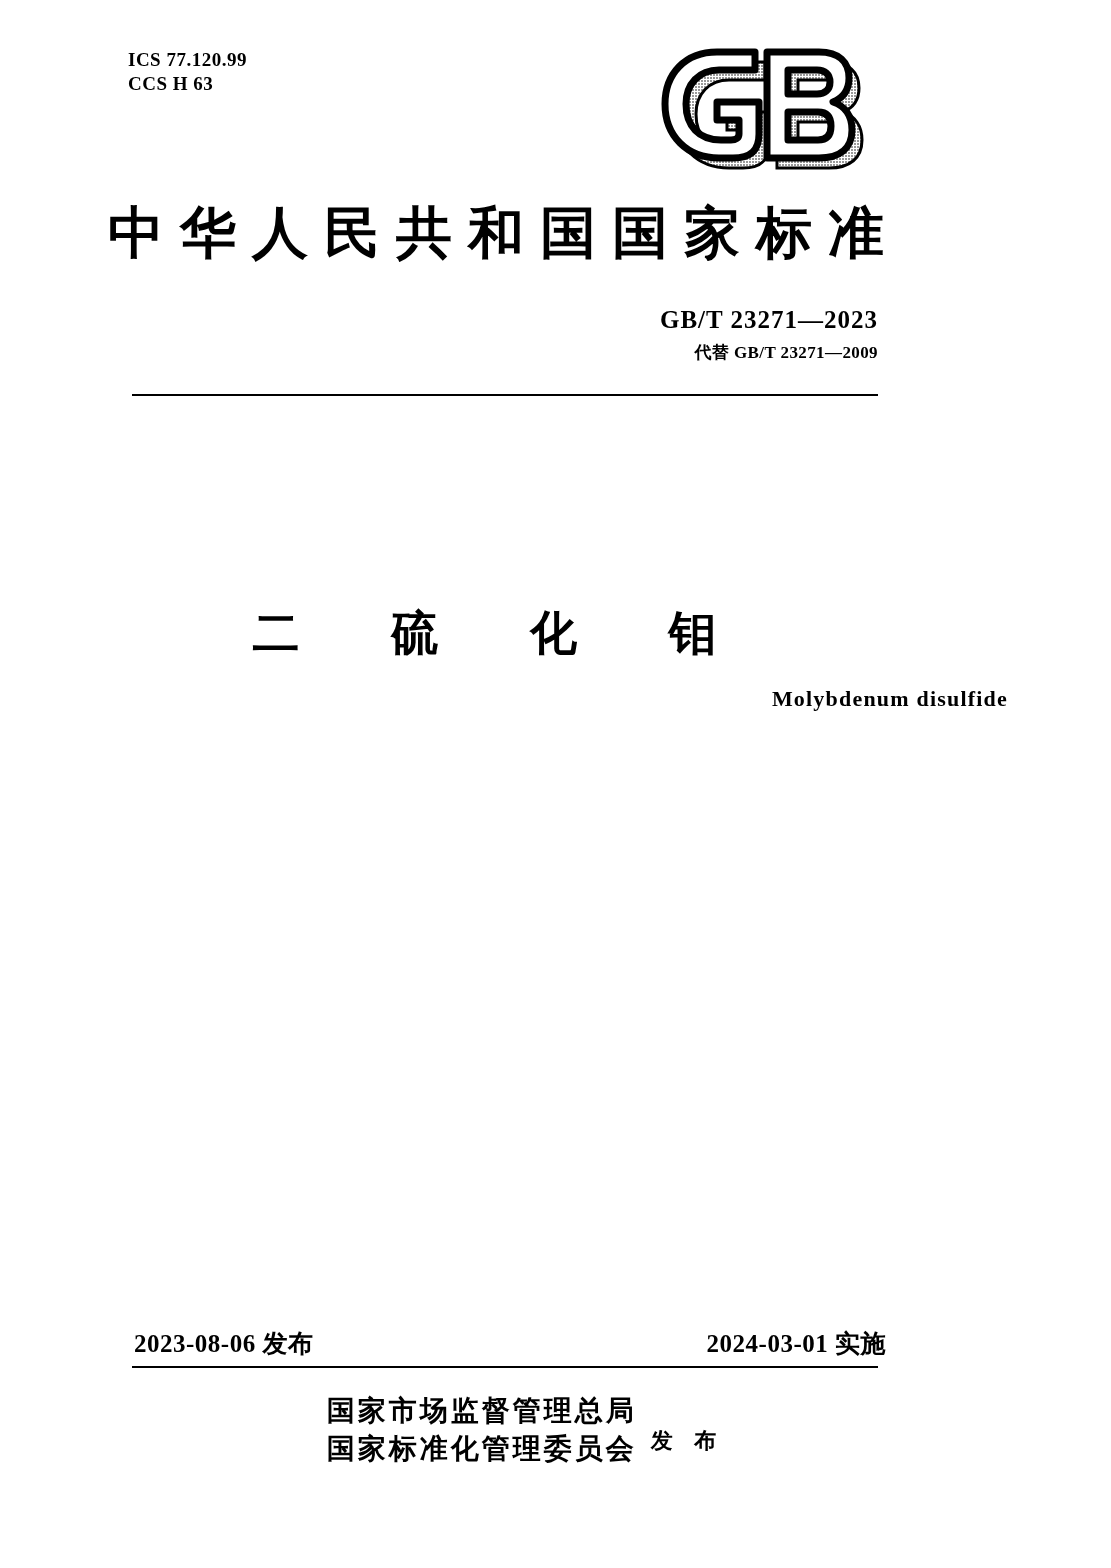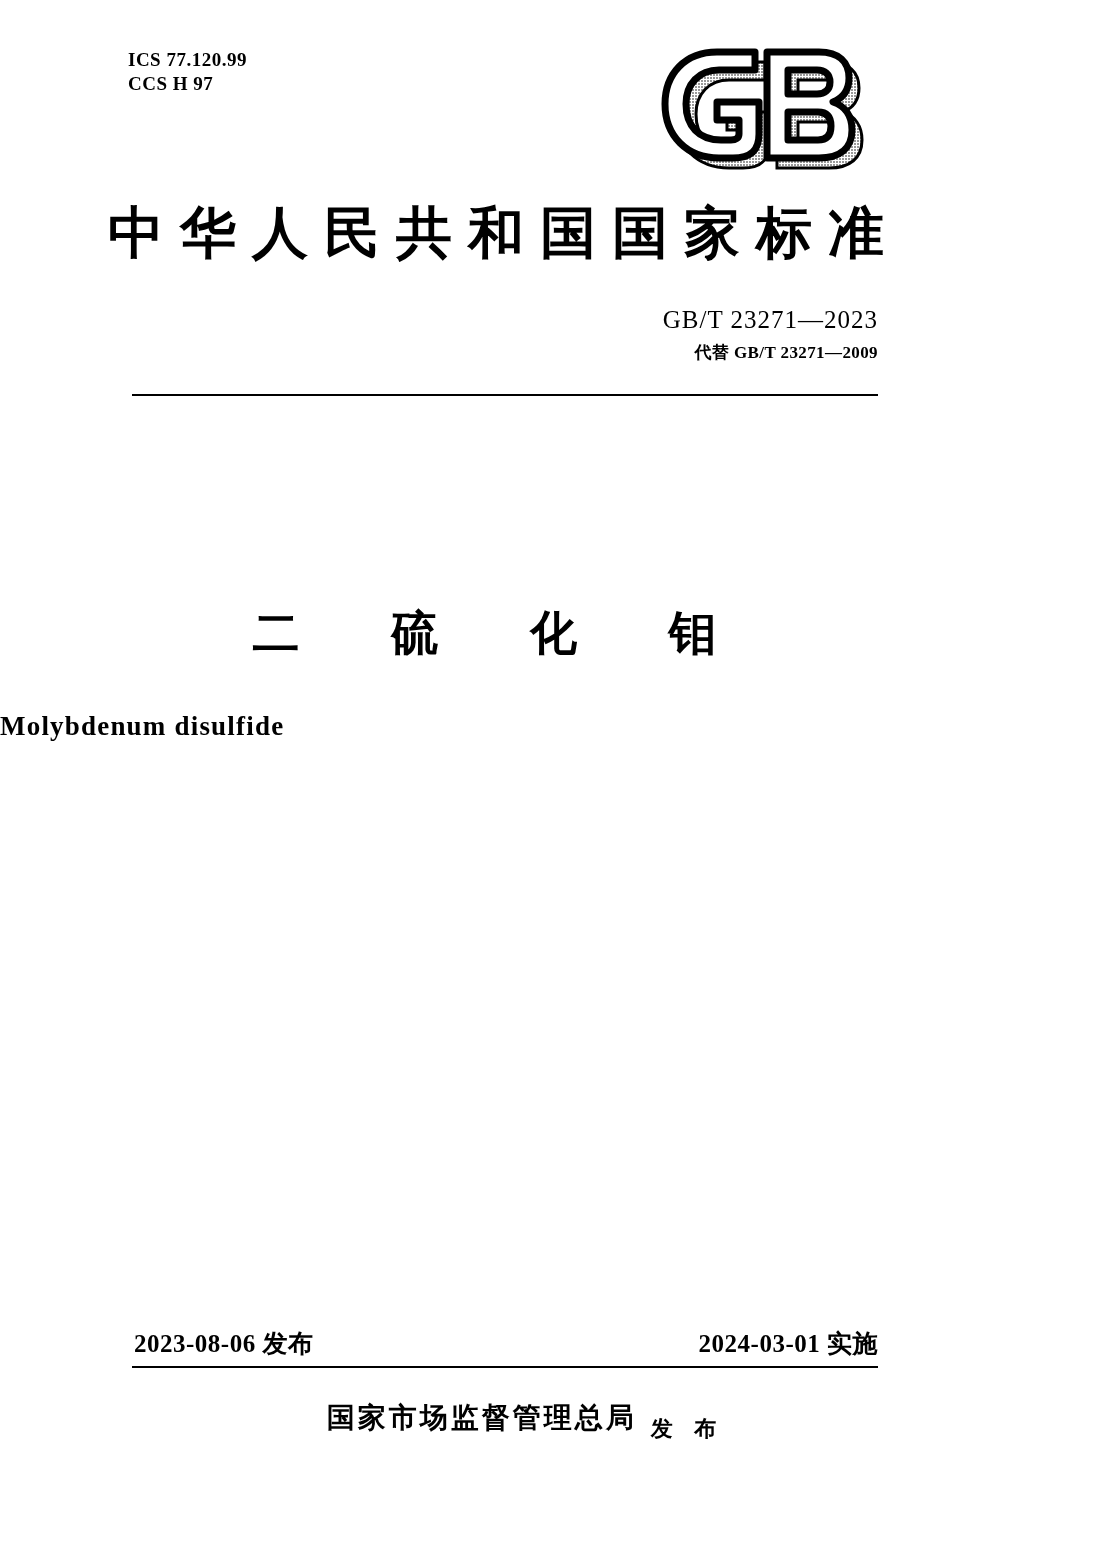--- a/index.html
+++ b/index.html
@@ -54,21 +54,21 @@
     white-space: nowrap;
   }
 
   
   .std-number {
     position: absolute;
     right: 130px;
     top: 306px;
     text-align: left;
     font-family: "Liberation Serif", serif;
-    font-weight: normal;
+    font-weight: bold;
     font-size: 25px;
     letter-spacing: 1px;
     white-space: nowrap;
   }
   .std-replaces {
     position: absolute;
     right: 130px;
     top: 341px;
     text-align: right;
     font-family: "Liberation Serif", serif;
@@ -98,25 +98,25 @@
     font-family: "Liberation Serif", serif;
     font-weight: bold;
     font-size: 47px;
     letter-spacing: 40px;
     white-space: nowrap;
   }
   .doc-title-en {
     position: absolute;
     left: 0;
     right: 0;
-    top: 711px;
-    text-align: left;
-    font-family: "Liberation Serif", serif;
-    font-weight: bold;
-    font-size: 27px;
+    top: 686px;
+    text-align: right;
+    font-family: "Liberation Serif", serif;
+    font-weight: bold;
+    font-size: 22px;
     letter-spacing: 1.2px;
     white-space: nowrap;
   }
 
   
   .rule-bottom {
     position: absolute;
     left: 132px;
     right: 130px;
     top: 1366px;
@@ -127,21 +127,21 @@
     left: 134px;
     top: 1327px;
     font-family: "Liberation Serif", serif;
     font-weight: bold;
     font-size: 25px;
     letter-spacing: 0.5px;
     white-space: nowrap;
   }
   .date-impl {
     position: absolute;
-    right: 130px;
+    right: 122px;
     top: 1327px;
     font-family: "Liberation Serif", serif;
     font-weight: bold;
     font-size: 25px;
     letter-spacing: 0.5px;
     white-space: nowrap;
   }
 
   
   .issuer {
@@ -173,21 +173,21 @@
     white-space: nowrap;
   }
 </style>
 </head>
 <body>
 
 <div class="page">
 
   <div class="codes">
     <div class="code-line">ICS 77.120.99</div>
-    <div class="code-line">CCS H 97</div>
+    <div class="code-line">CCS H 63</div>
   </div>
 
   <div class="gb-emblem">
     <svg width="225" height="125" viewBox="0 0 225 125" xmlns="http://www.w3.org/2000/svg">
       <defs>
         <pattern id="dots" width="3" height="3" patternUnits="userSpaceOnUse">
           <rect width="3" height="3" fill="#ffffff"></rect>
           <circle cx="1" cy="1" r="0.75" fill="#000000"></circle>
         </pattern>
       </defs>
@@ -216,17 +216,18 @@
   <div class="doc-title">二 硫 化 钼</div>
   <div class="doc-title-en">Molybdenum disulfide</div>
 
   <div class="date-issue">2023-08-06 发布</div>
   <div class="date-impl">2024-03-01 实施</div>
   <div class="rule-bottom"></div>
 
   <div class="issuer">
     <div class="issuer-names">
       <div>国家市场监督管理总局</div>
+      <div>国家标准化管理委员会</div>
     </div>
     <div class="issuer-verb">发 布</div>
   </div>
 
 </div>
 
 </body></html>

